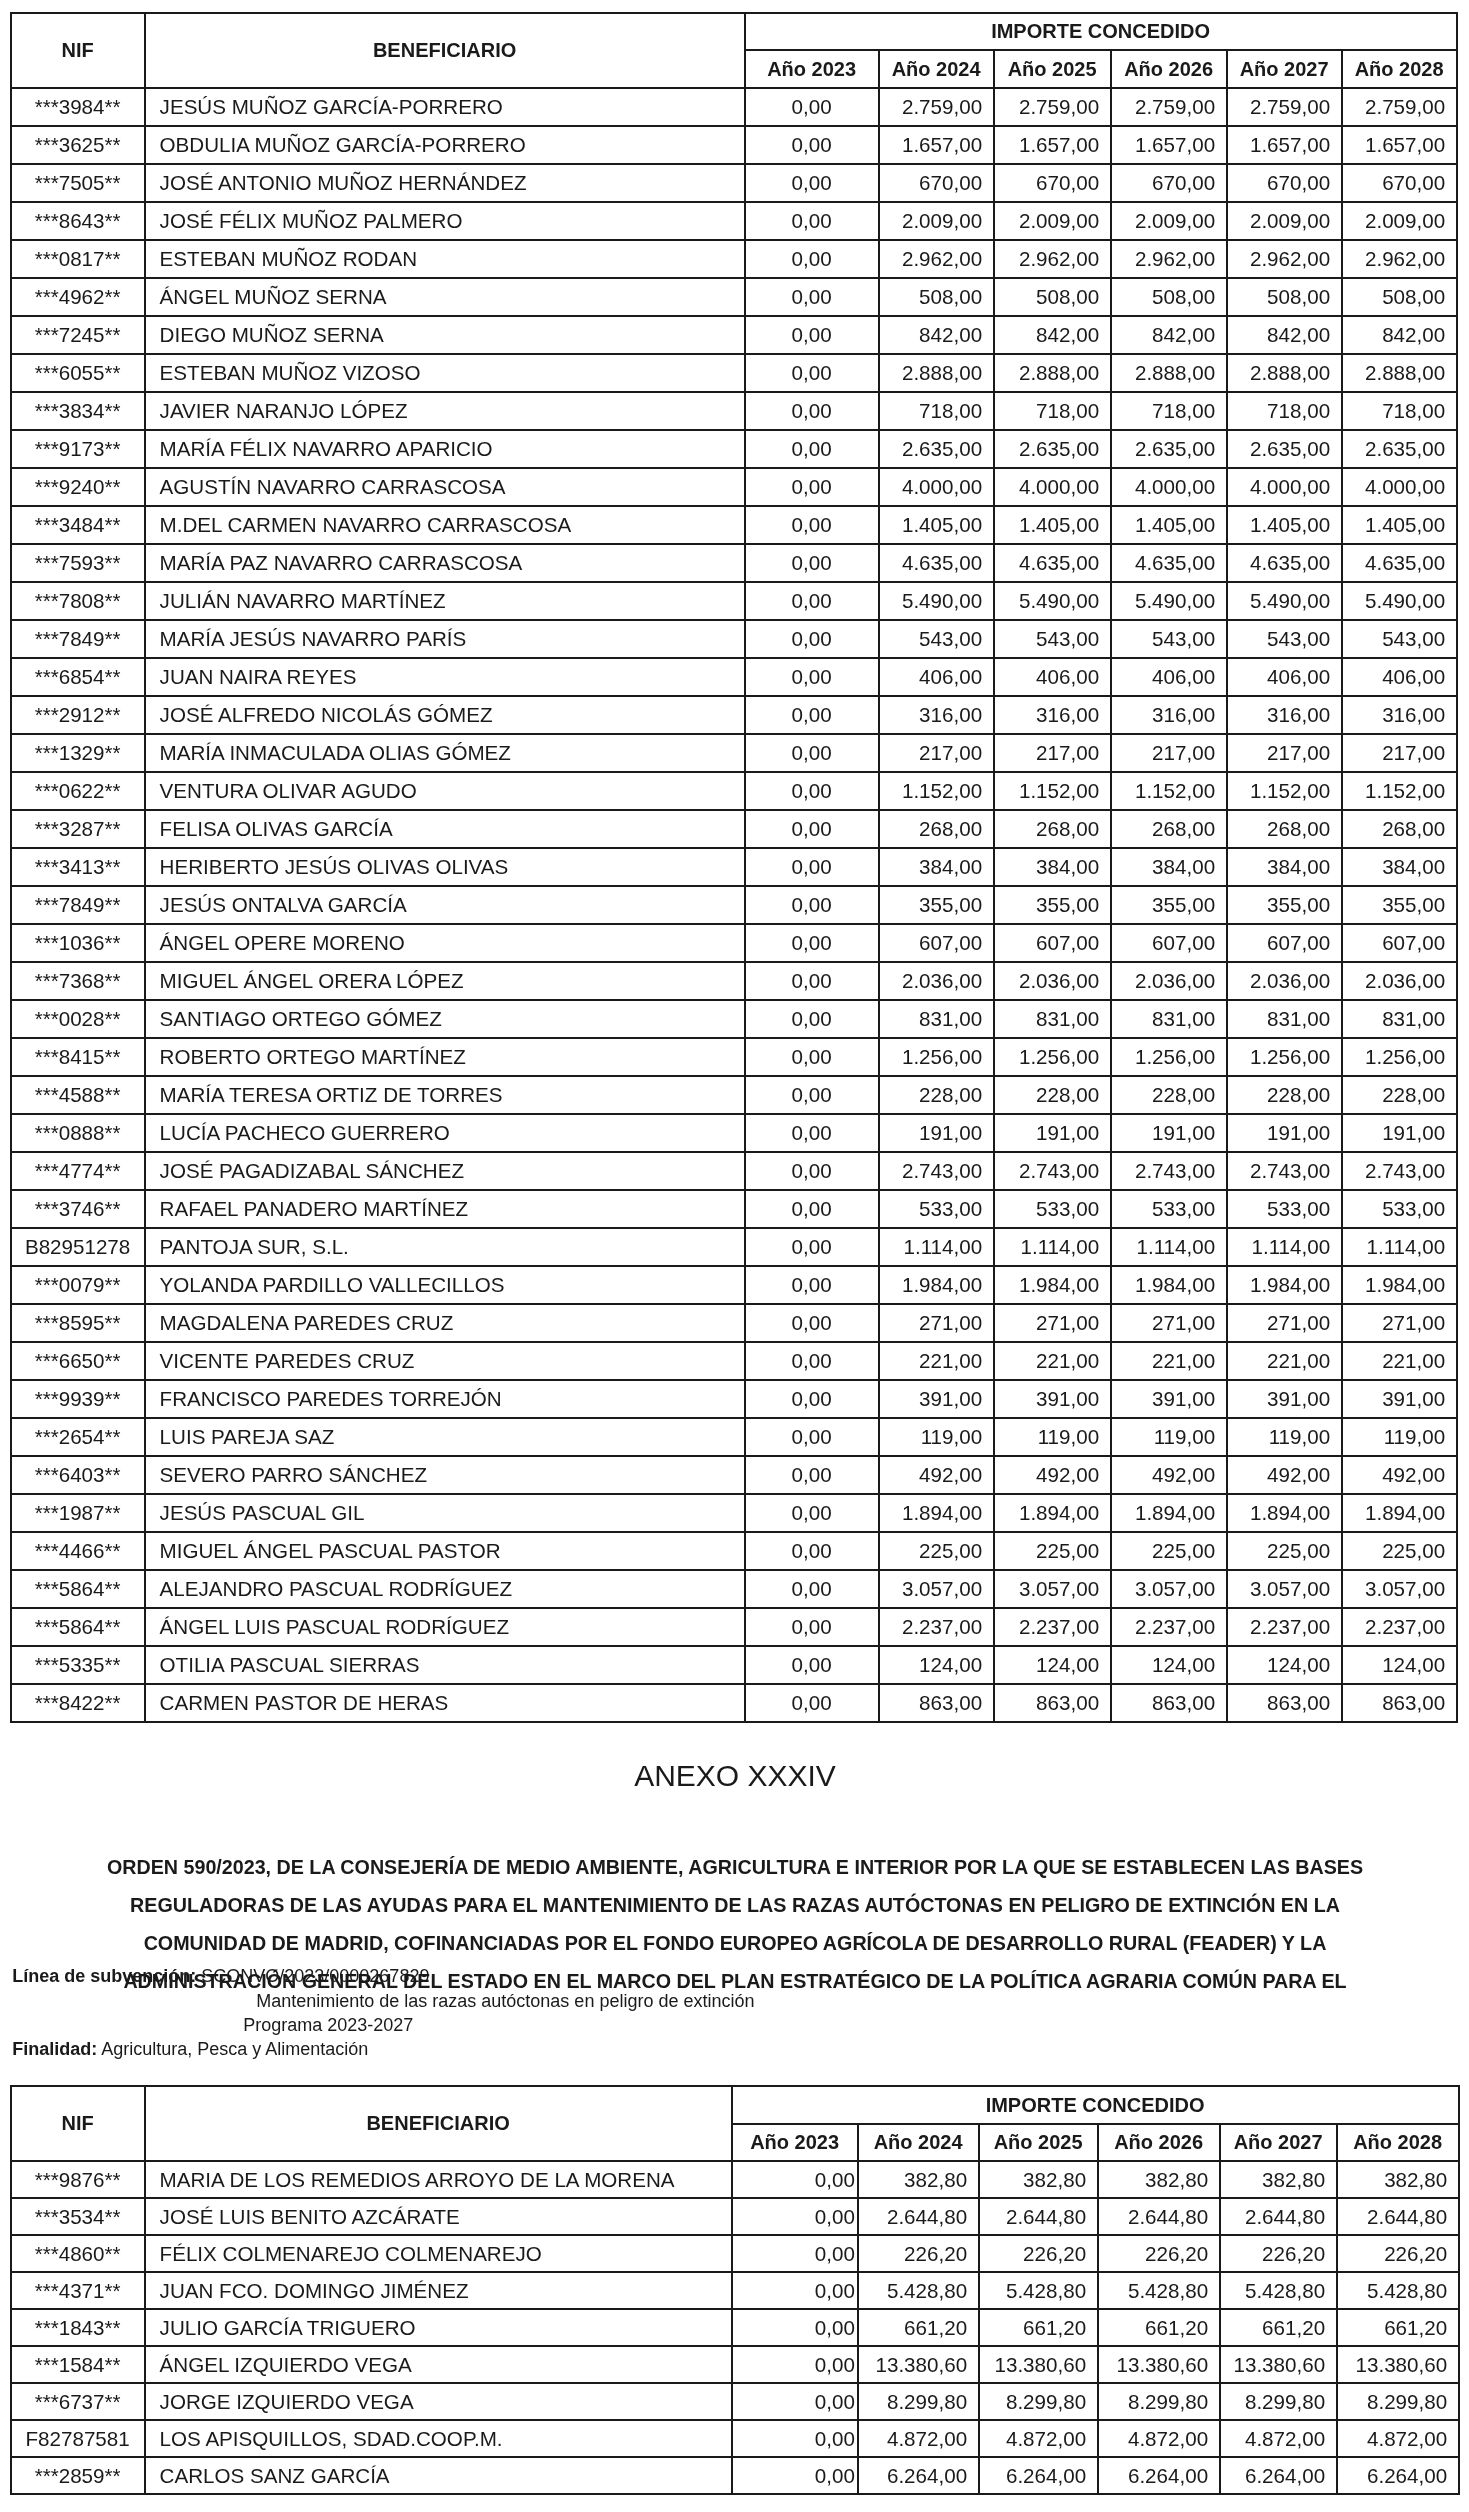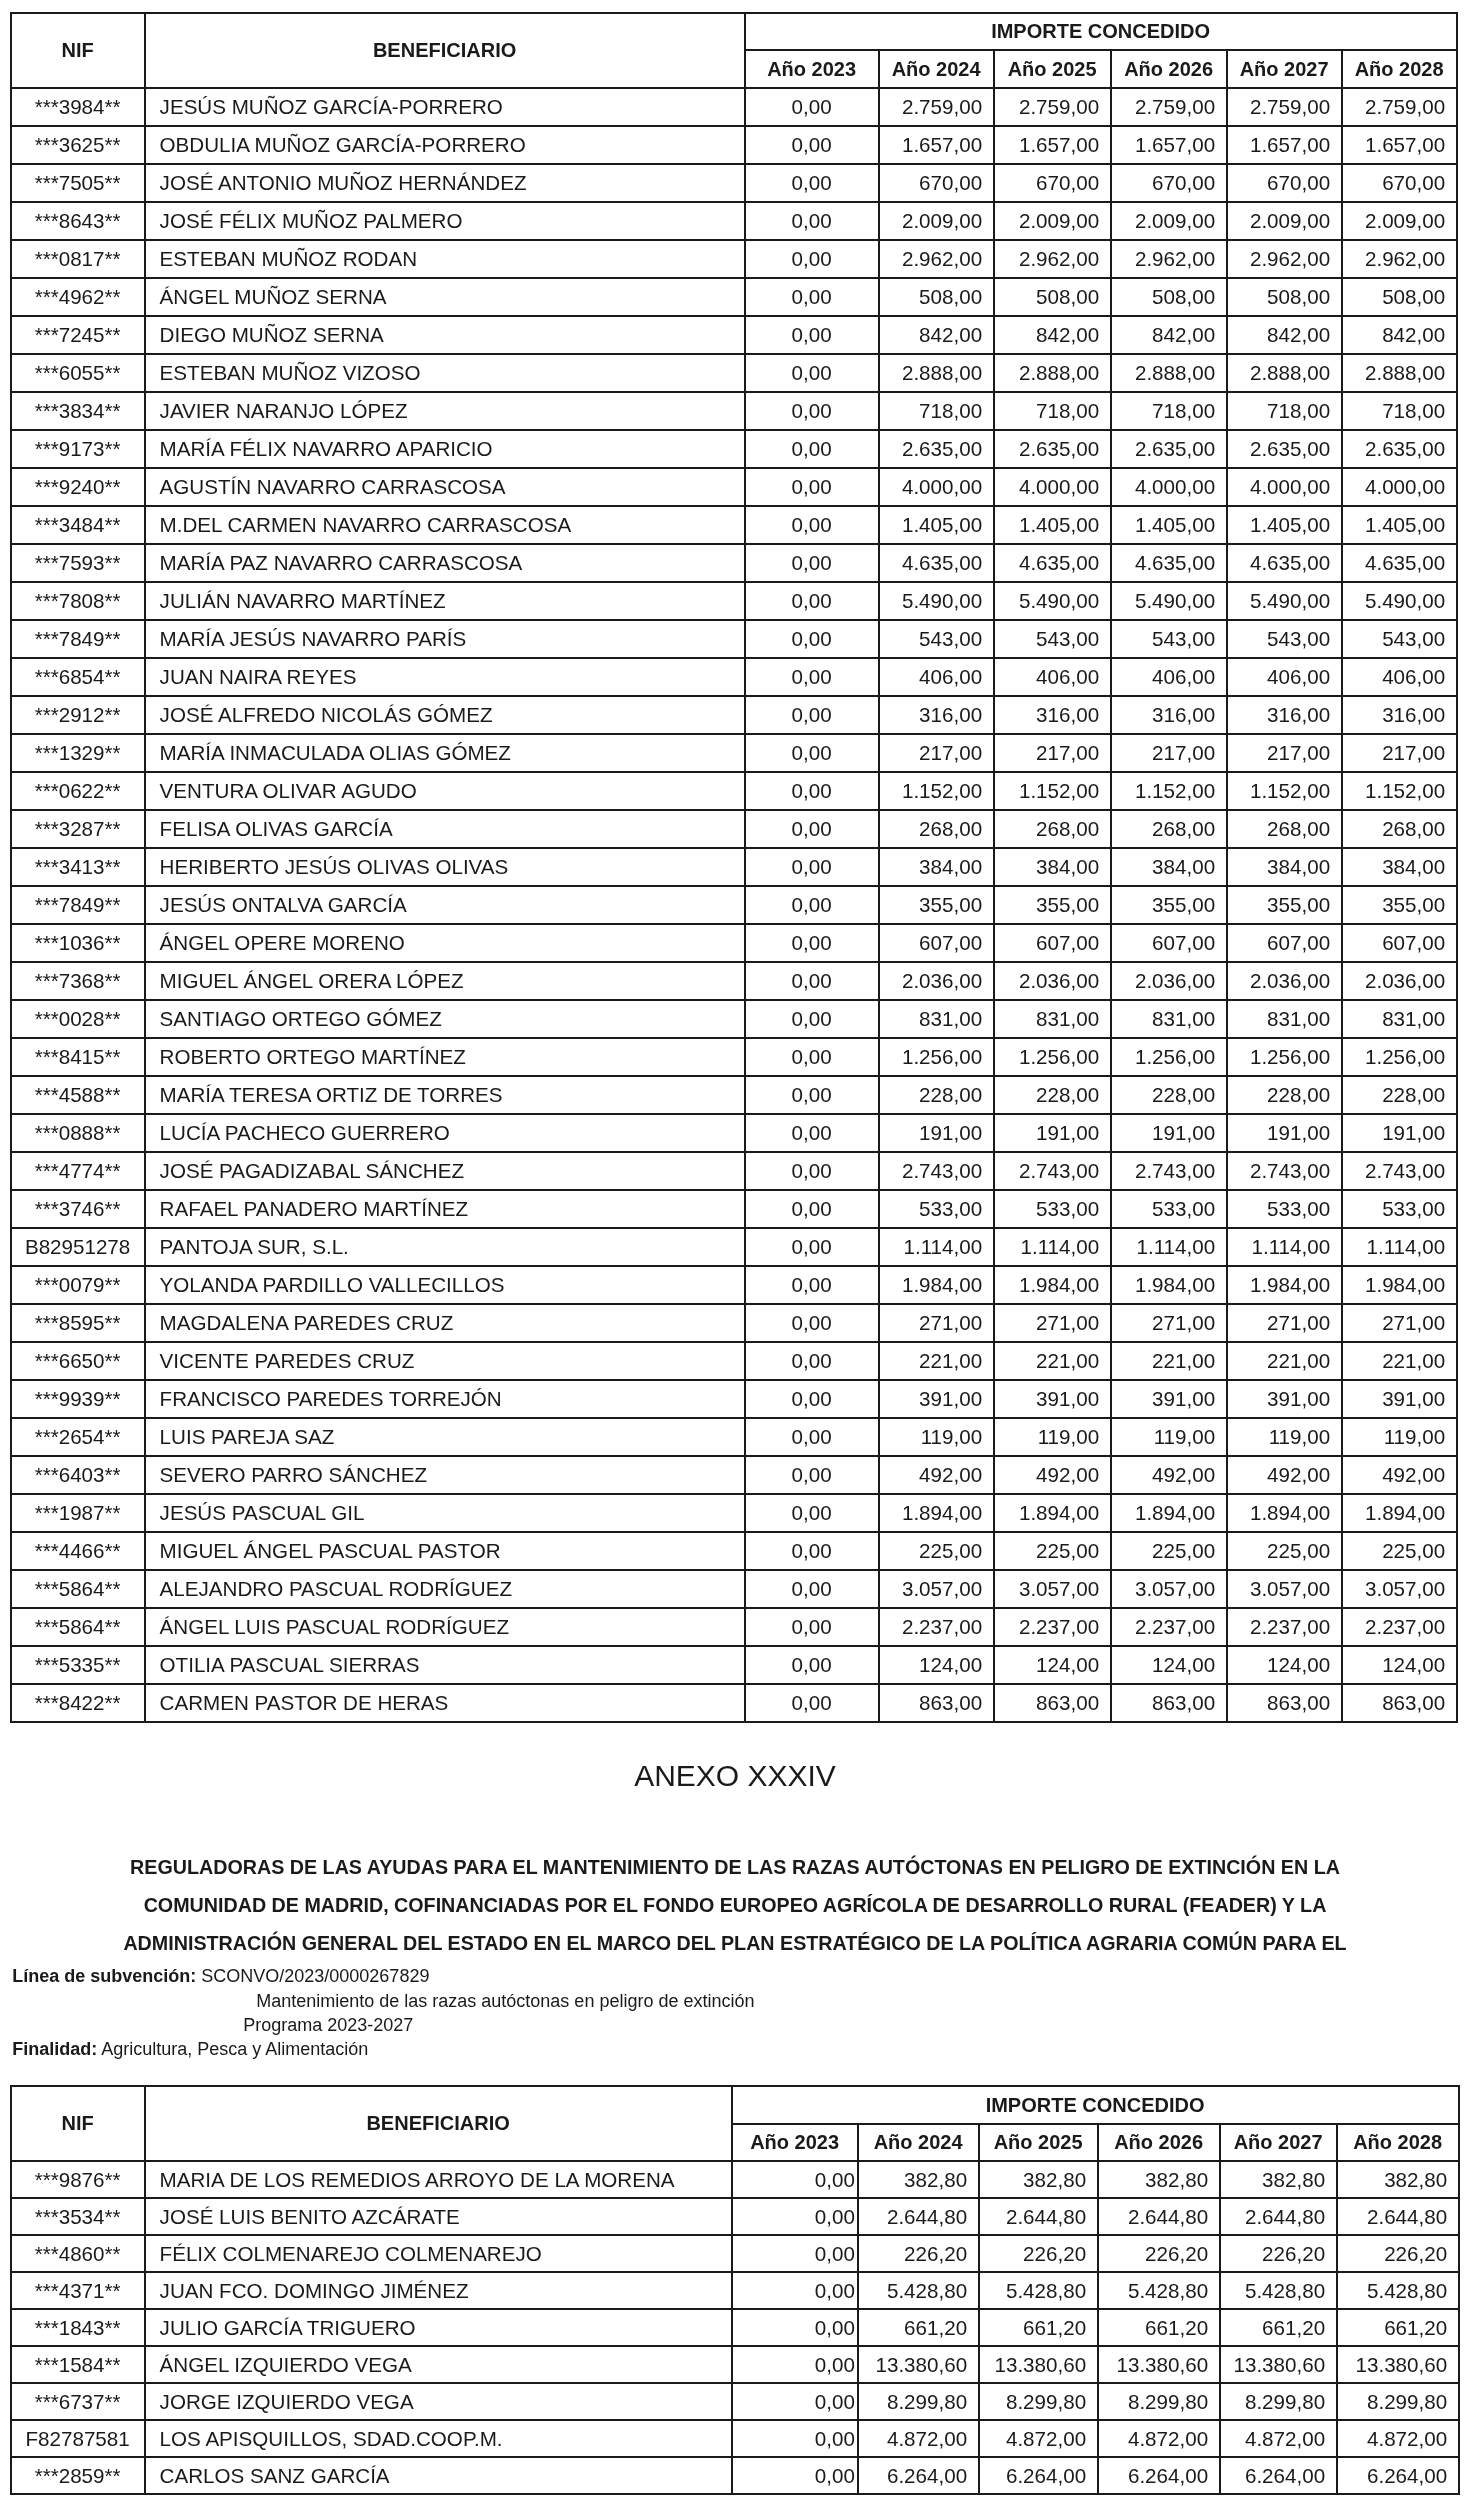--- a/index.html
+++ b/index.html
@@ -489,20 +489,21 @@
         <td class="amt">863,00</td>
         <td class="amt">863,00</td>
         <td class="amt">863,00</td>
         <td class="amt">863,00</td>
       </tr>
     </tbody>
 </table>
 
 <div class="anexo">ANEXO XXXIV</div>
 <div class="orden" id="orden">
+  <div style="white-space: nowrap;">ORDEN 590/2023, DE LA CONSEJERÍA DE MEDIO AMBIENTE, AGRICULTURA E INTERIOR POR LA QUE SE ESTABLECEN LAS BASES</div>
   <div style="white-space: nowrap;">REGULADORAS DE LAS AYUDAS PARA EL MANTENIMIENTO DE LAS RAZAS AUTÓCTONAS EN PELIGRO DE EXTINCIÓN EN LA</div>
   <div style="white-space: nowrap;">COMUNIDAD DE MADRID, COFINANCIADAS POR EL FONDO EUROPEO AGRÍCOLA DE DESARROLLO RURAL (FEADER) Y LA</div>
   <div style="white-space: nowrap;">ADMINISTRACIÓN GENERAL DEL ESTADO EN EL MARCO DEL PLAN ESTRATÉGICO DE LA POLÍTICA AGRARIA COMÚN PARA EL</div>
 </div>
 
 <div class="meta" style="top:1965px; width:1050px; height:105px;">
   <div class="meta-line" style="top:0; left:0;">
     <span class="lbl">Línea de subvención:</span>
     <span>SCONVO/2023/0000267829</span>
   </div>

